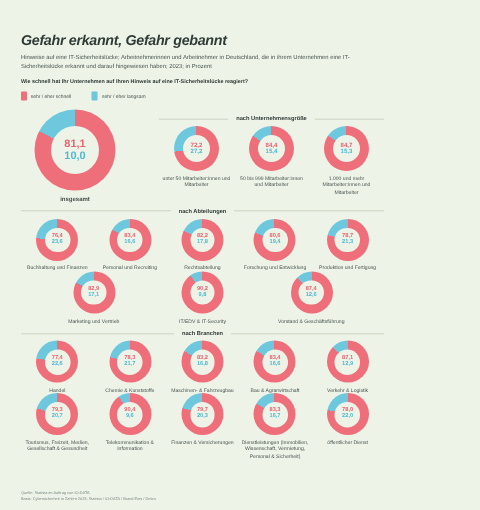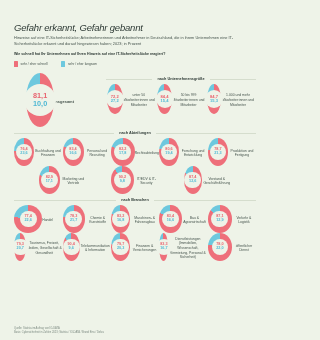--- a/index.html
+++ b/index.html
@@ -4,37 +4,37 @@
 <style>
   html,body{margin:0;padding:0;}
   body{
     width:270px;height:340px;overflow:hidden;
     background:#eef3e8;
     font-family:"Liberation Sans", sans-serif;
     color:#3d4a44;
   }
   .page{position:relative;width:270px;height:340px;box-sizing:border-box;padding:22px 14px 4px 14px;}
 
-  .title{font-size:9.5px;font-weight:normal;font-style:italic;color:#2f3b36;letter-spacing:-.2px;margin:0 0 2px 0;}
+  .title{font-size:9.5px;font-weight:bold;font-style:italic;color:#2f3b36;letter-spacing:-.2px;margin:0 0 2px 0;}
   .subtitle{font-size:3.9px;line-height:1.42;color:#46544d;margin:0 0 6px 0;max-width:228px;}
   .question{font-size:3.6px;font-weight:bold;color:#2f3b36;margin:0 0 5px 0;}
 
   .legend{display:flex;gap:14px;align-items:center;margin-bottom:6px;}
   .legend-item{display:flex;align-items:center;gap:2.5px;}
   .lg-mark{width:4px;height:6px;border-radius:.5px;}
   .lg-mark.red{background:#ee6f7a;}
   .lg-mark.blue{background:#6dc8de;}
   .lg-text{font-size:3.3px;color:#46544d;}
 
   .sec-head{display:flex;align-items:center;gap:5px;margin:4px 0 3px 0;}
   .sec-head .ln{flex:1;height:1px;background:#d5ddcd;}
   .sec-head .tx{font-size:3.8px;font-weight:bold;color:#2f3b36;white-space:nowrap;}
 
   .row{display:flex;justify-content:space-around;align-items:flex-start;}
-  .cell{display:flex;flex-direction:row;align-items:center;width:48px;}
+  .cell{display:flex;flex-direction:column;align-items:center;width:48px;}
 
   .donut{position:relative;display:flex;align-items:center;justify-content:center;}
   .donut .hole{position:absolute;border-radius:50%;background:#eef3e8;display:flex;flex-direction:column;align-items:center;justify-content:center;line-height:1.05;}
   .v-red{color:#e8636f;font-weight:bold;}
   .v-blue{color:#4fb8d4;font-weight:bold;}
 
   .cap{font-size:3.4px;line-height:1.35;text-align:center;color:#46544d;margin-top:2.5px;}
 
   .big-wrap{display:flex;justify-content:flex-start;padding-left:12px;}
   .topgrid{display:flex;align-items:flex-start;}

